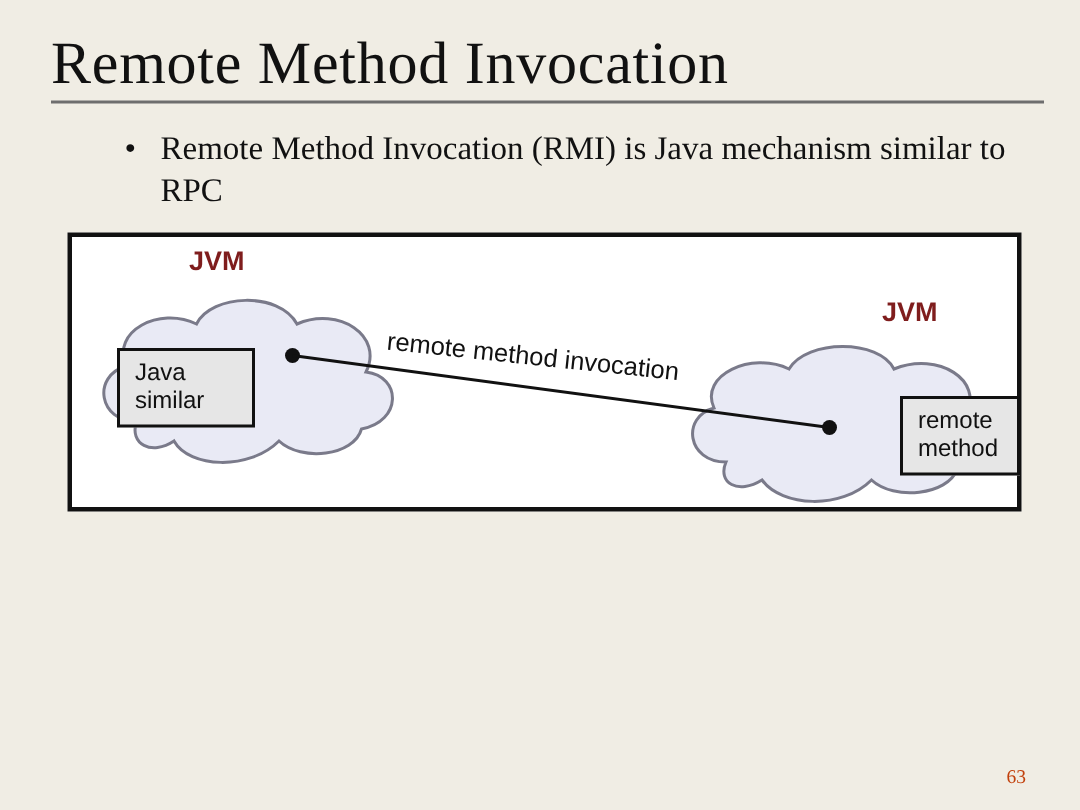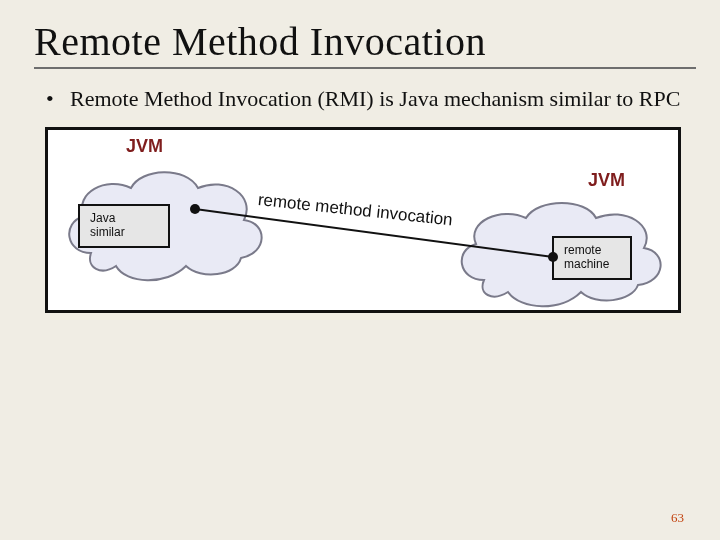--- a/index.html
+++ b/index.html
@@ -32,20 +32,21 @@
     margin: 16px 0 0 0;
     padding: 0 0 0 30px;
     list-style: none;
   }
   ul.bullets > li {
     position: relative;
     font-size: 22px;
     line-height: 1.28;
     margin-bottom: 14px;
     padding-left: 6px;
+    margin-left: 37px;
   }
   ul.bullets > li::before {
     content: "•";
     position: absolute;
     left: -18px;
     top: 0;
     font-size: 22px;
   }
   .diagram-wrap {
     margin: 14px auto 0 auto;
@@ -64,21 +65,21 @@
     font-family: Arial, Helvetica, sans-serif;
     font-weight: 700;
     font-size: 18px;
     color: #7f1d1d;
   }
   .box {
     position: absolute;
     border: 2px solid #111;
     background: #e6e6e6;
     font-family: Arial, Helvetica, sans-serif;
-    font-size: 12px;
+    font-size: 16px;
     line-height: 1.15;
     padding: 6px 10px;
     box-sizing: border-box;
     text-align: left;
   }
   .dot {
     position: absolute;
     width: 10px;
     height: 10px;
     background: #111;
@@ -129,23 +130,23 @@
       </svg>
 
       <div class="jvm-label" style="left:78px; top:6px;">JVM</div>
       <div class="jvm-label" style="left:540px; top:40px;">JVM</div>
 
       <div class="box" style="left:30px; top:74px; width:92px;">
         <span>Java</span><br>
         <span>similar</span>
       </div>
 
-      <div class="box" style="left:504px; top:106px; width:80px;">
+      <div class="box" style="left:552px; top:106px; width:80px;">
         <span>remote</span><br>
-        <span>machine</span>
+        <span>method</span>
       </div>
 
       <div class="dot" style="left:142px; top:74px;"></div>
       <div class="dot" style="left:500px; top:122px;"></div>
 
       <svg class="line" width="636" height="186">
         <line x1="147" y1="79" x2="505" y2="127" stroke="#111" stroke-width="2"></line>
       </svg>
 
       <div class="rmi-label" style="left:210px; top:60px; transform:rotate(6deg);">remote method invocation</div>

